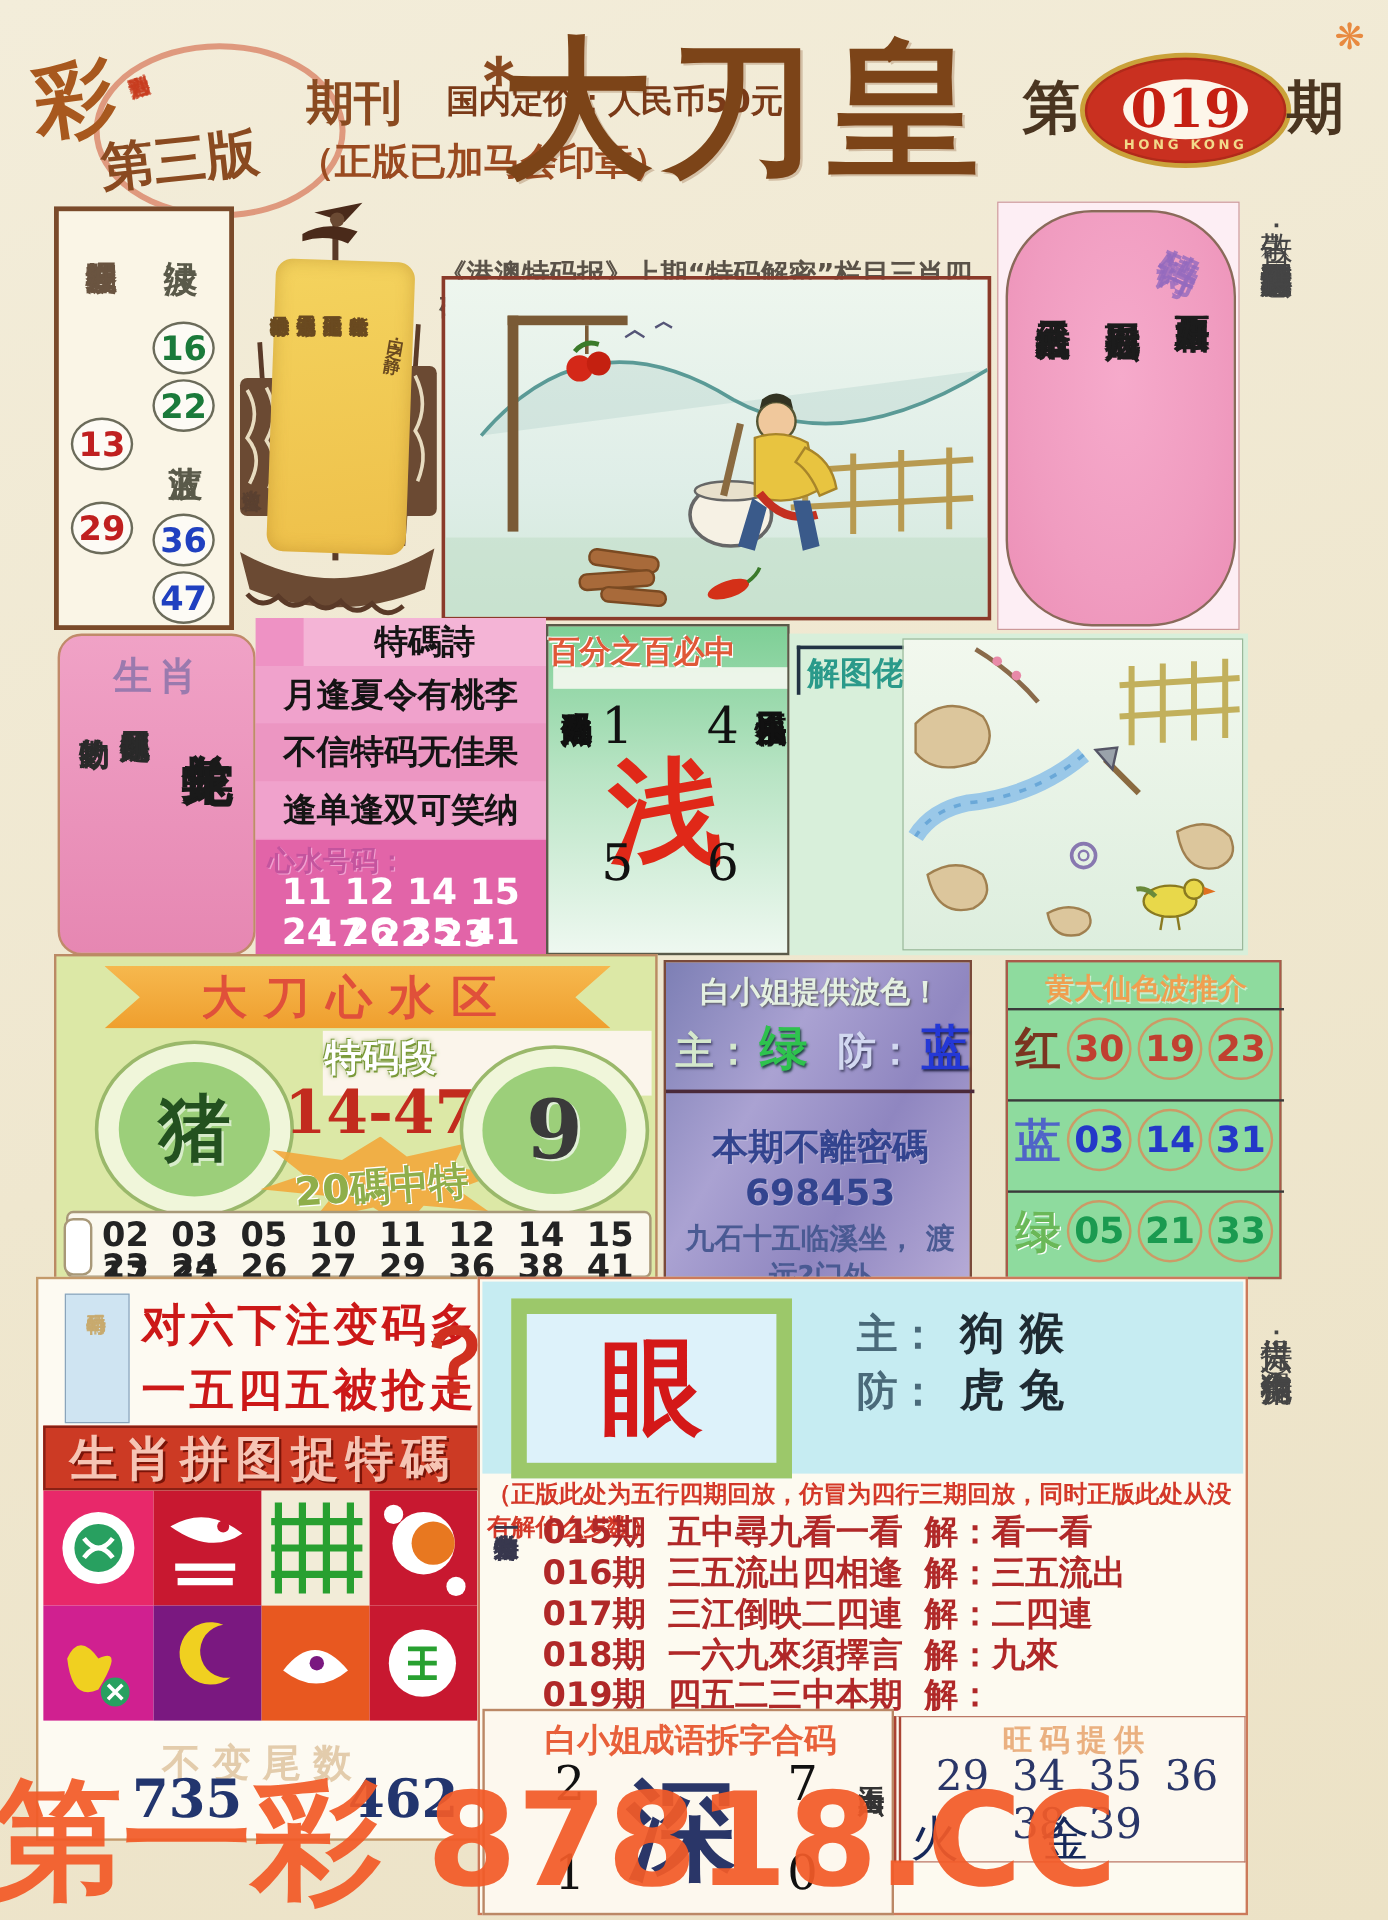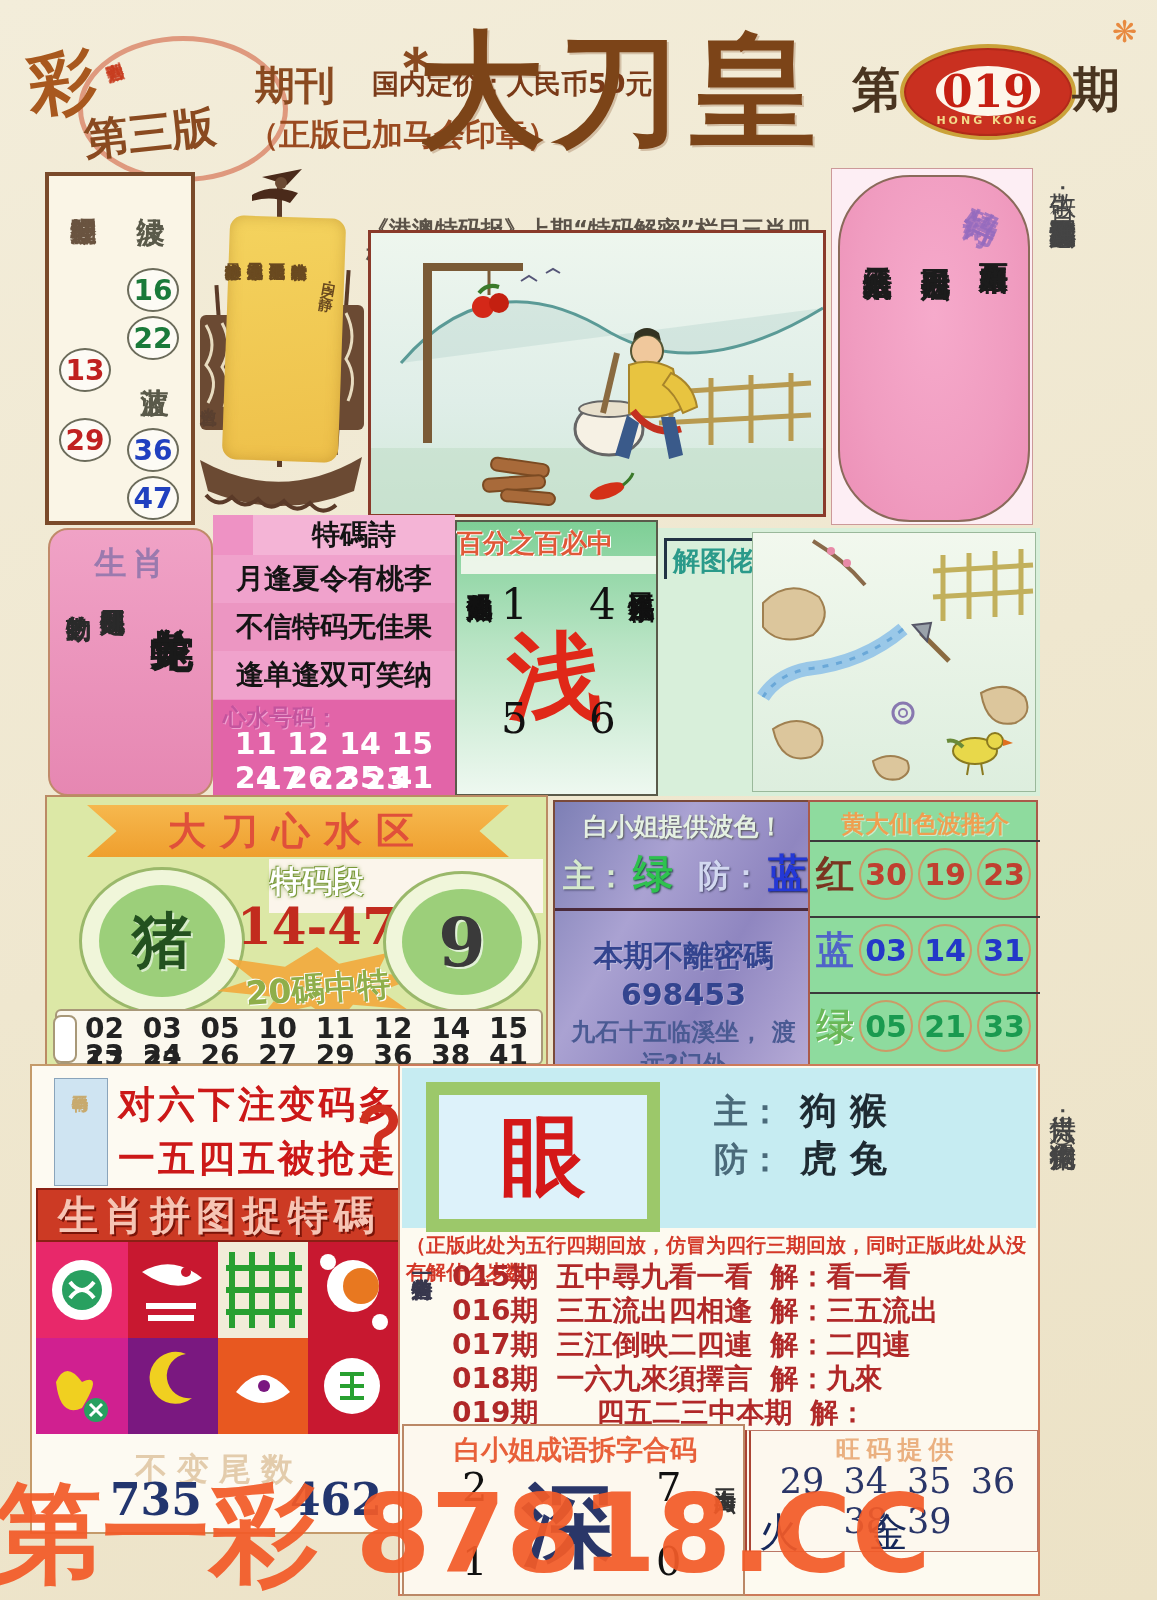--- a/index.html
+++ b/index.html
@@ -233,21 +233,21 @@
       <span style="font-size:40px;font-weight:bold;color:#2ec24e;text-shadow:1px 1px 2px #244;">绿</span>
       <span style="width:28px;"></span>
       <span style="font-size:32px;font-weight:bold;color:#d2d8f0;text-shadow:1px 1px 2px #446;">防：</span>
       <span style="font-size:40px;font-weight:bold;color:#2438d6;text-shadow:1px 1px 2px #224;">蓝</span>
     </div>
     <div class="abs" style="left:0;top:106px;width:257px;height:3px;background:#4a2a3a;"></div>
     <div style="position:absolute;left:0;top:134px;width:257px;text-align:center;font-size:30px;font-weight:bold;color:#33448f;text-shadow:1px 1px 0 rgba(255,255,255,.3);">本期不離密碼 698453</div>
     <div style="position:absolute;left:4px;top:214px;width:249px;text-align:center;font-size:24px;font-weight:bold;color:#4a5a93;">九石十五临溪坐， 渡远?门外</div>
   </div>
 
-  <div class="abs box" style="left:808px;top:800px;width:230px;height:266px;background:#8edb9e;border:2px solid #aa5a4a;">
+  <div class="abs box" style="left:838px;top:800px;width:230px;height:266px;background:#8edb9e;border:2px solid #aa5a4a;">
     <div style="position:absolute;left:0;top:6px;width:230px;text-align:center;font-size:24px;font-weight:bold;color:#ef9f50;text-shadow:1px 1px 0 rgba(255,255,255,.5);">黄大仙色波推介</div>
     <div class="abs" style="left:0;top:38px;width:230px;height:2px;background:#3a3a3a;"></div>
     <div class="abs" style="left:0;top:114px;width:230px;height:2px;background:#3a3a3a;"></div>
     <div class="abs" style="left:0;top:190px;width:230px;height:2px;background:#3a3a3a;"></div>
     <div class="abs" style="left:6px;top:46px;display:flex;align-items:center;gap:5px;">
       <span style="font-size:38px;font-weight:bold;color:#7a3520;">红</span>
       <span class="circ" style="width:50px;height:48px;border-color:#cc9a66;font-size:30px;color:#c04030;background:transparent;">30</span>
       <span class="circ" style="width:50px;height:48px;border-color:#cc9a66;font-size:30px;color:#c04030;background:transparent;">19</span>
       <span class="circ" style="width:50px;height:48px;border-color:#cc9a66;font-size:30px;color:#c04030;background:transparent;">23</span>
     </div>
@@ -344,21 +344,21 @@
         <span style="font-size:28px;font-weight:bold;color:#b02828;">三江倒映二四連</span>
         <span style="font-size:28px;font-weight:bold;color:#b02828;">解：二四連</span>
       </div>
       <div class="rowline" style="height:34px;">
         <span style="font-size:28px;font-weight:bold;color:#b02828;">018期</span>
         <span style="font-size:28px;font-weight:bold;color:#b02828;">一六九來須擇言</span>
         <span style="font-size:28px;font-weight:bold;color:#b02828;">解：九來</span>
       </div>
       <div class="rowline" style="height:34px;">
         <span style="font-size:28px;font-weight:bold;color:#b02828;">019期</span>
-        <span style="font-size:28px;font-weight:bold;color:#b02828;margin-left:40px;">四五二三中本期</span>
+        <span style="font-size:28px;font-weight:bold;color:#b02828;">四五二三中本期</span>
         <span style="font-size:28px;font-weight:bold;color:#b02828;">解：</span>
       </div>
     </div>
 
     <div class="abs box" style="left:2px;top:358px;width:343px;height:172px;border:2px solid #bb8866;background:#fdf8ee;">
       <div style="position:absolute;left:0;top:6px;width:343px;text-align:center;font-size:27px;font-weight:bold;color:#e8603a;">白小姐成语拆字合码</div>
       <div class="abs serif" style="left:58px;top:38px;font-size:40px;color:#111;">2</div>
       <div class="abs serif" style="left:252px;top:38px;font-size:40px;color:#111;">7</div>
       <div class="abs serif" style="left:118px;top:38px;font-size:92px;font-weight:bold;color:#2a3668;">深</div>
       <div class="abs serif" style="left:58px;top:112px;font-size:40px;color:#111;">1</div>

